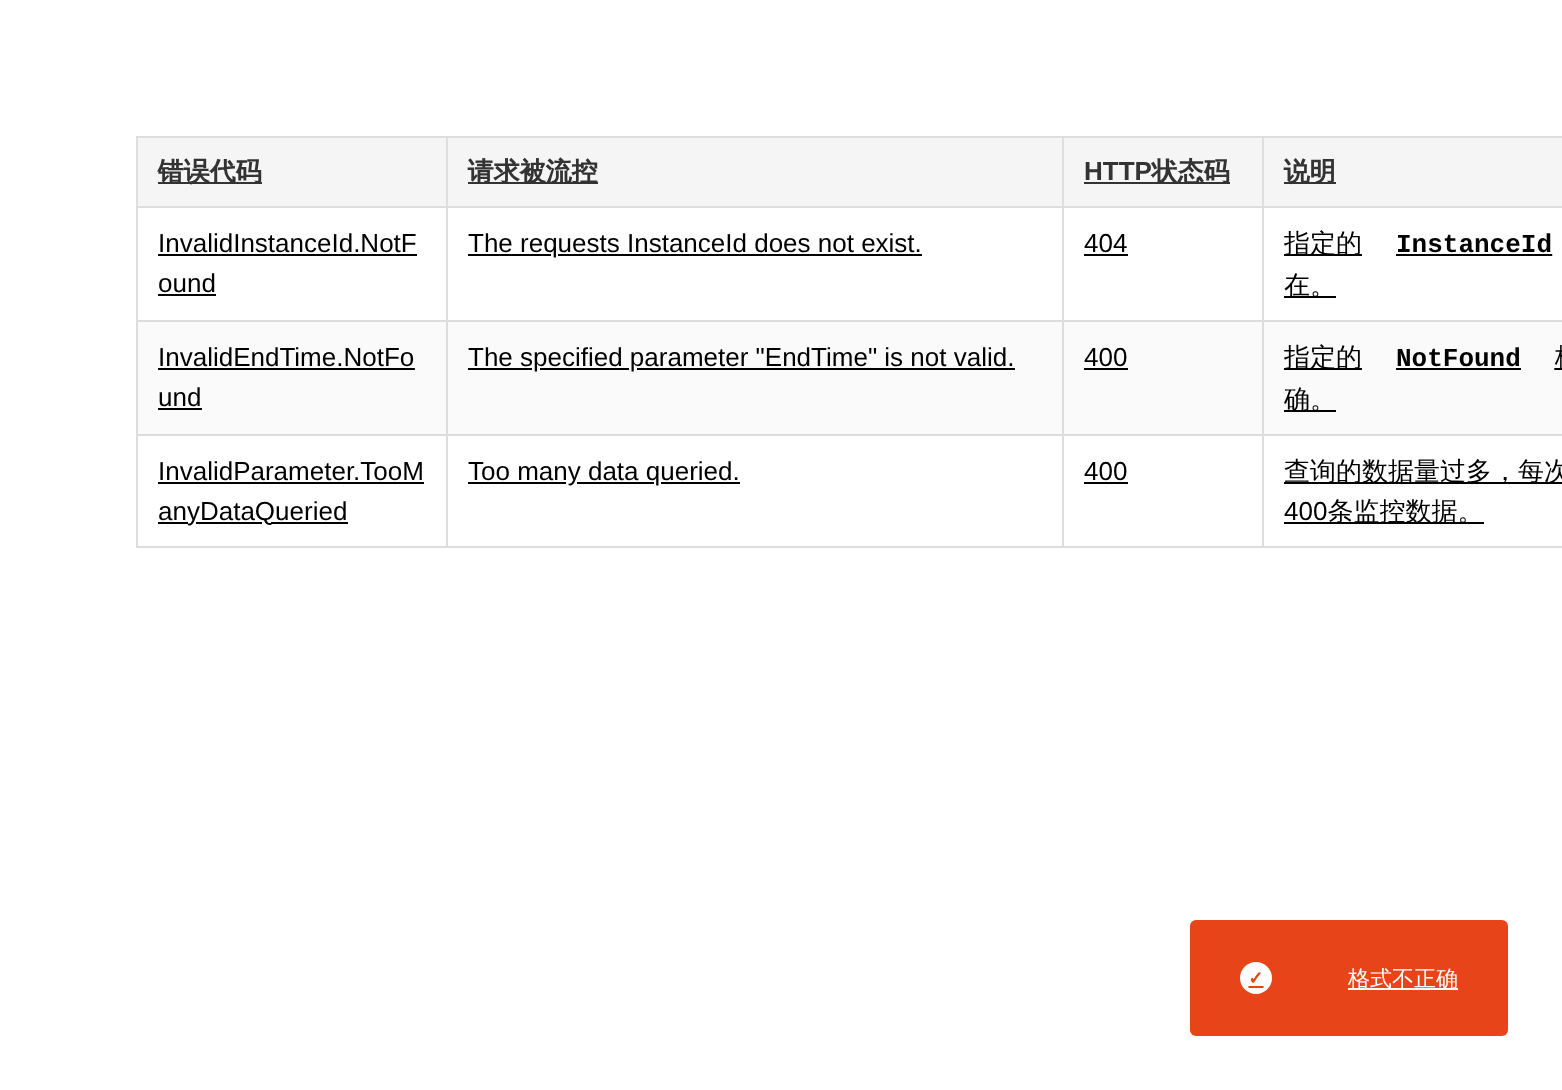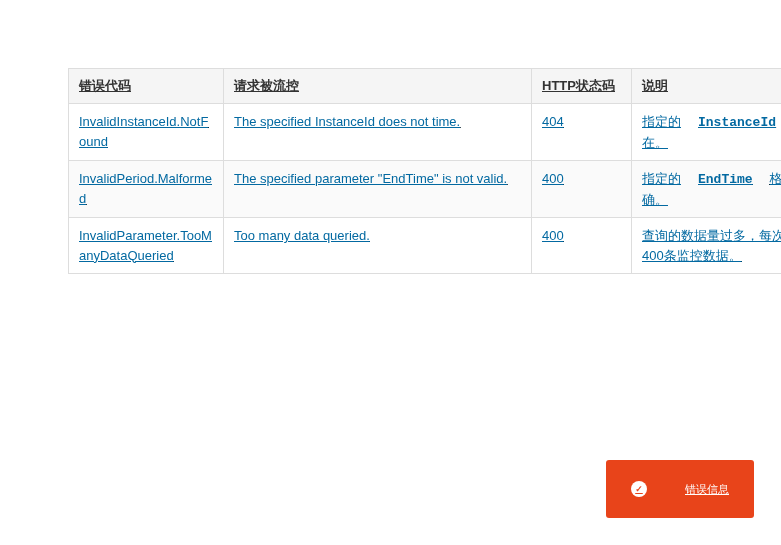--- a/index.html
+++ b/index.html
@@ -35,21 +35,21 @@
       border: 1px solid #ddd;
       padding: 8px 10px;
       text-align: left;
       font-weight: bold;
       color: #333;
     }
     td {
       border: 1px solid #ddd;
       padding: 8px 10px;
       vertical-align: top;
-      color: #0369a1;
+      color: #000000;
       line-height: 1.5;
     }
     tbody tr:nth-child(odd) {
       background: #fff;
     }
     tbody tr:nth-child(even) {
       background: #fafafa;
     }
     .code-cell {
       word-break: break-word;
@@ -102,36 +102,36 @@
       <tr>
         <th>错误代码</th>
         <th>请求被流控</th>
         <th>HTTP状态码</th>
         <th>说明</th>
       </tr>
     </thead>
     <tbody id="table-body">
     <tr>
           <td class="code-cell">InvalidInstanceId.NotFound</td>
-          <td>The specified InstanceId does not time.</td>
+          <td>The requests InstanceId does not exist.</td>
           <td>404</td>
           <td class="desc-cell">指定的<code>InstanceId</code>不存在。</td>
         </tr>
         <tr>
-          <td class="code-cell">InvalidPeriod.Malformed</td>
+          <td class="code-cell">InvalidEndTime.NotFound</td>
           <td>The specified parameter "EndTime" is not valid.</td>
           <td>400</td>
-          <td class="desc-cell">指定的<code>EndTime</code>格式不正确。</td>
+          <td class="desc-cell">指定的<code>NotFound</code>格式不正确。</td>
         </tr>
         <tr>
           <td class="code-cell">InvalidParameter.TooManyDataQueried</td>
           <td>Too many data queried.</td>
           <td>400</td>
           <td class="desc-cell">查询的数据量过多，每次最多查询400条监控数据。</td>
         </tr>
       </tbody>
   </table>
 </div>
 
 <div class="watermark">
   <span class="watermark-icon">✓</span>
-  <span>错误信息</span>
+  <span>格式不正确</span>
 </div>
 
 </body></html>

